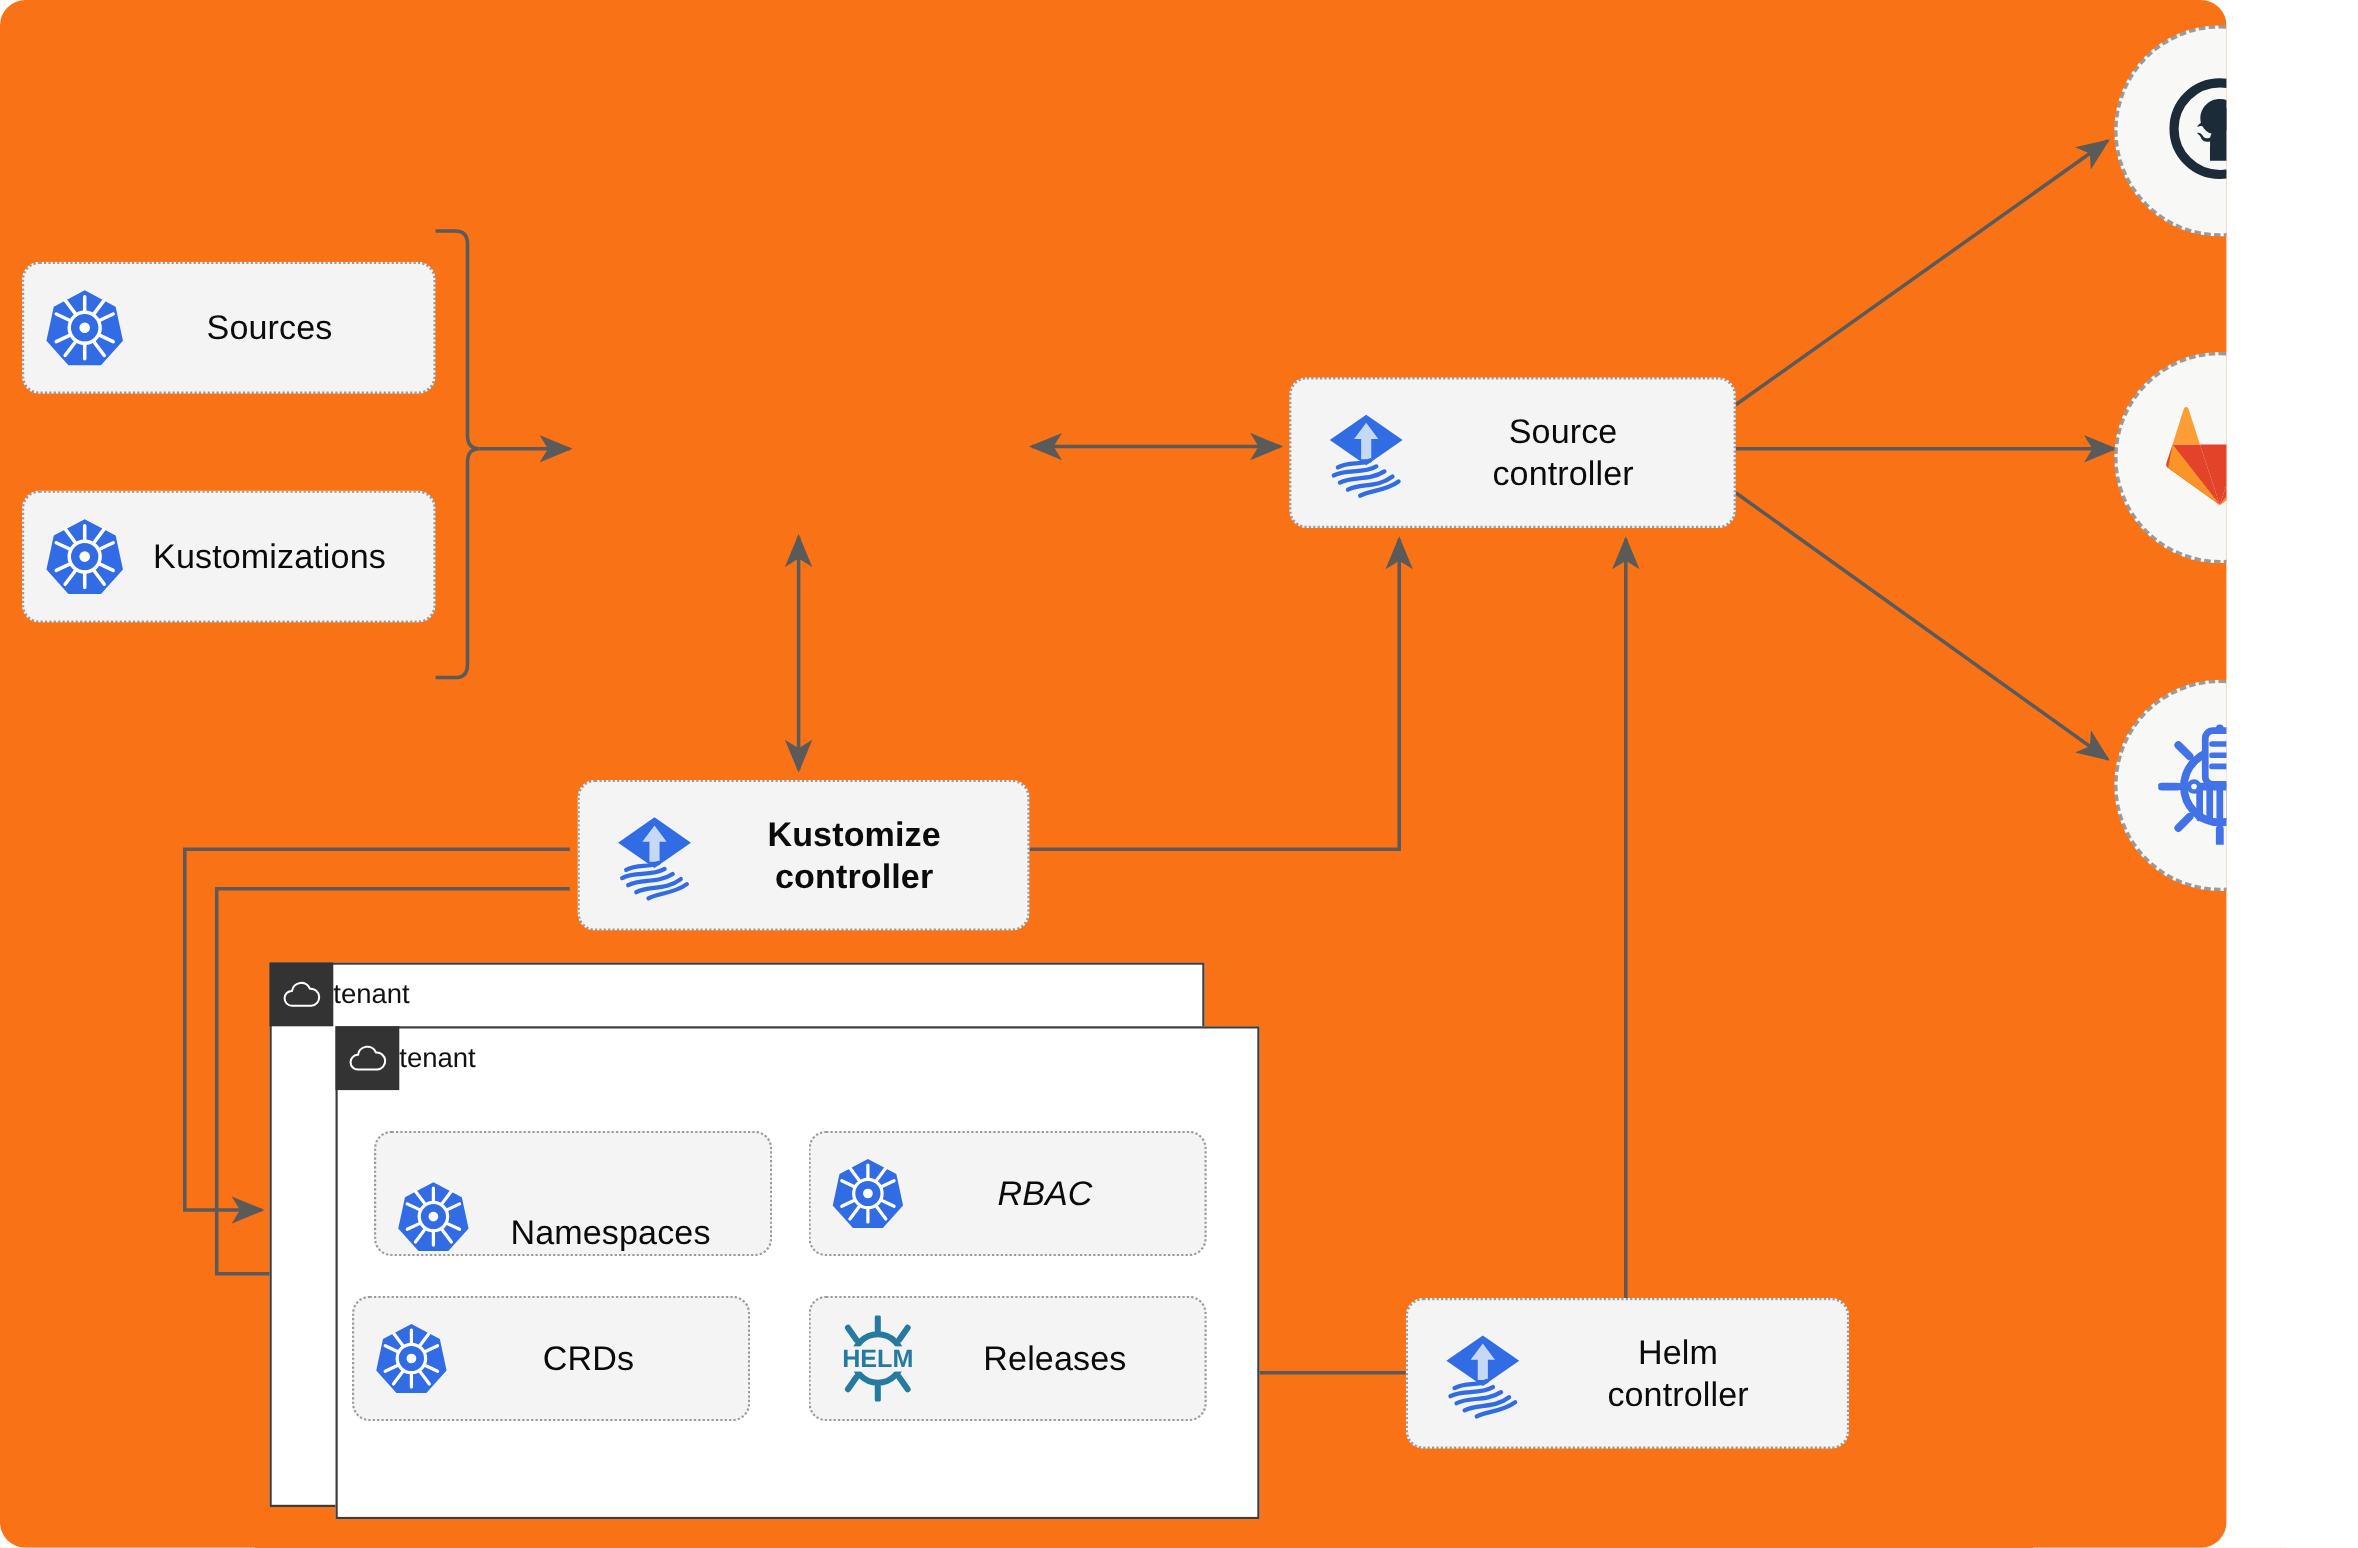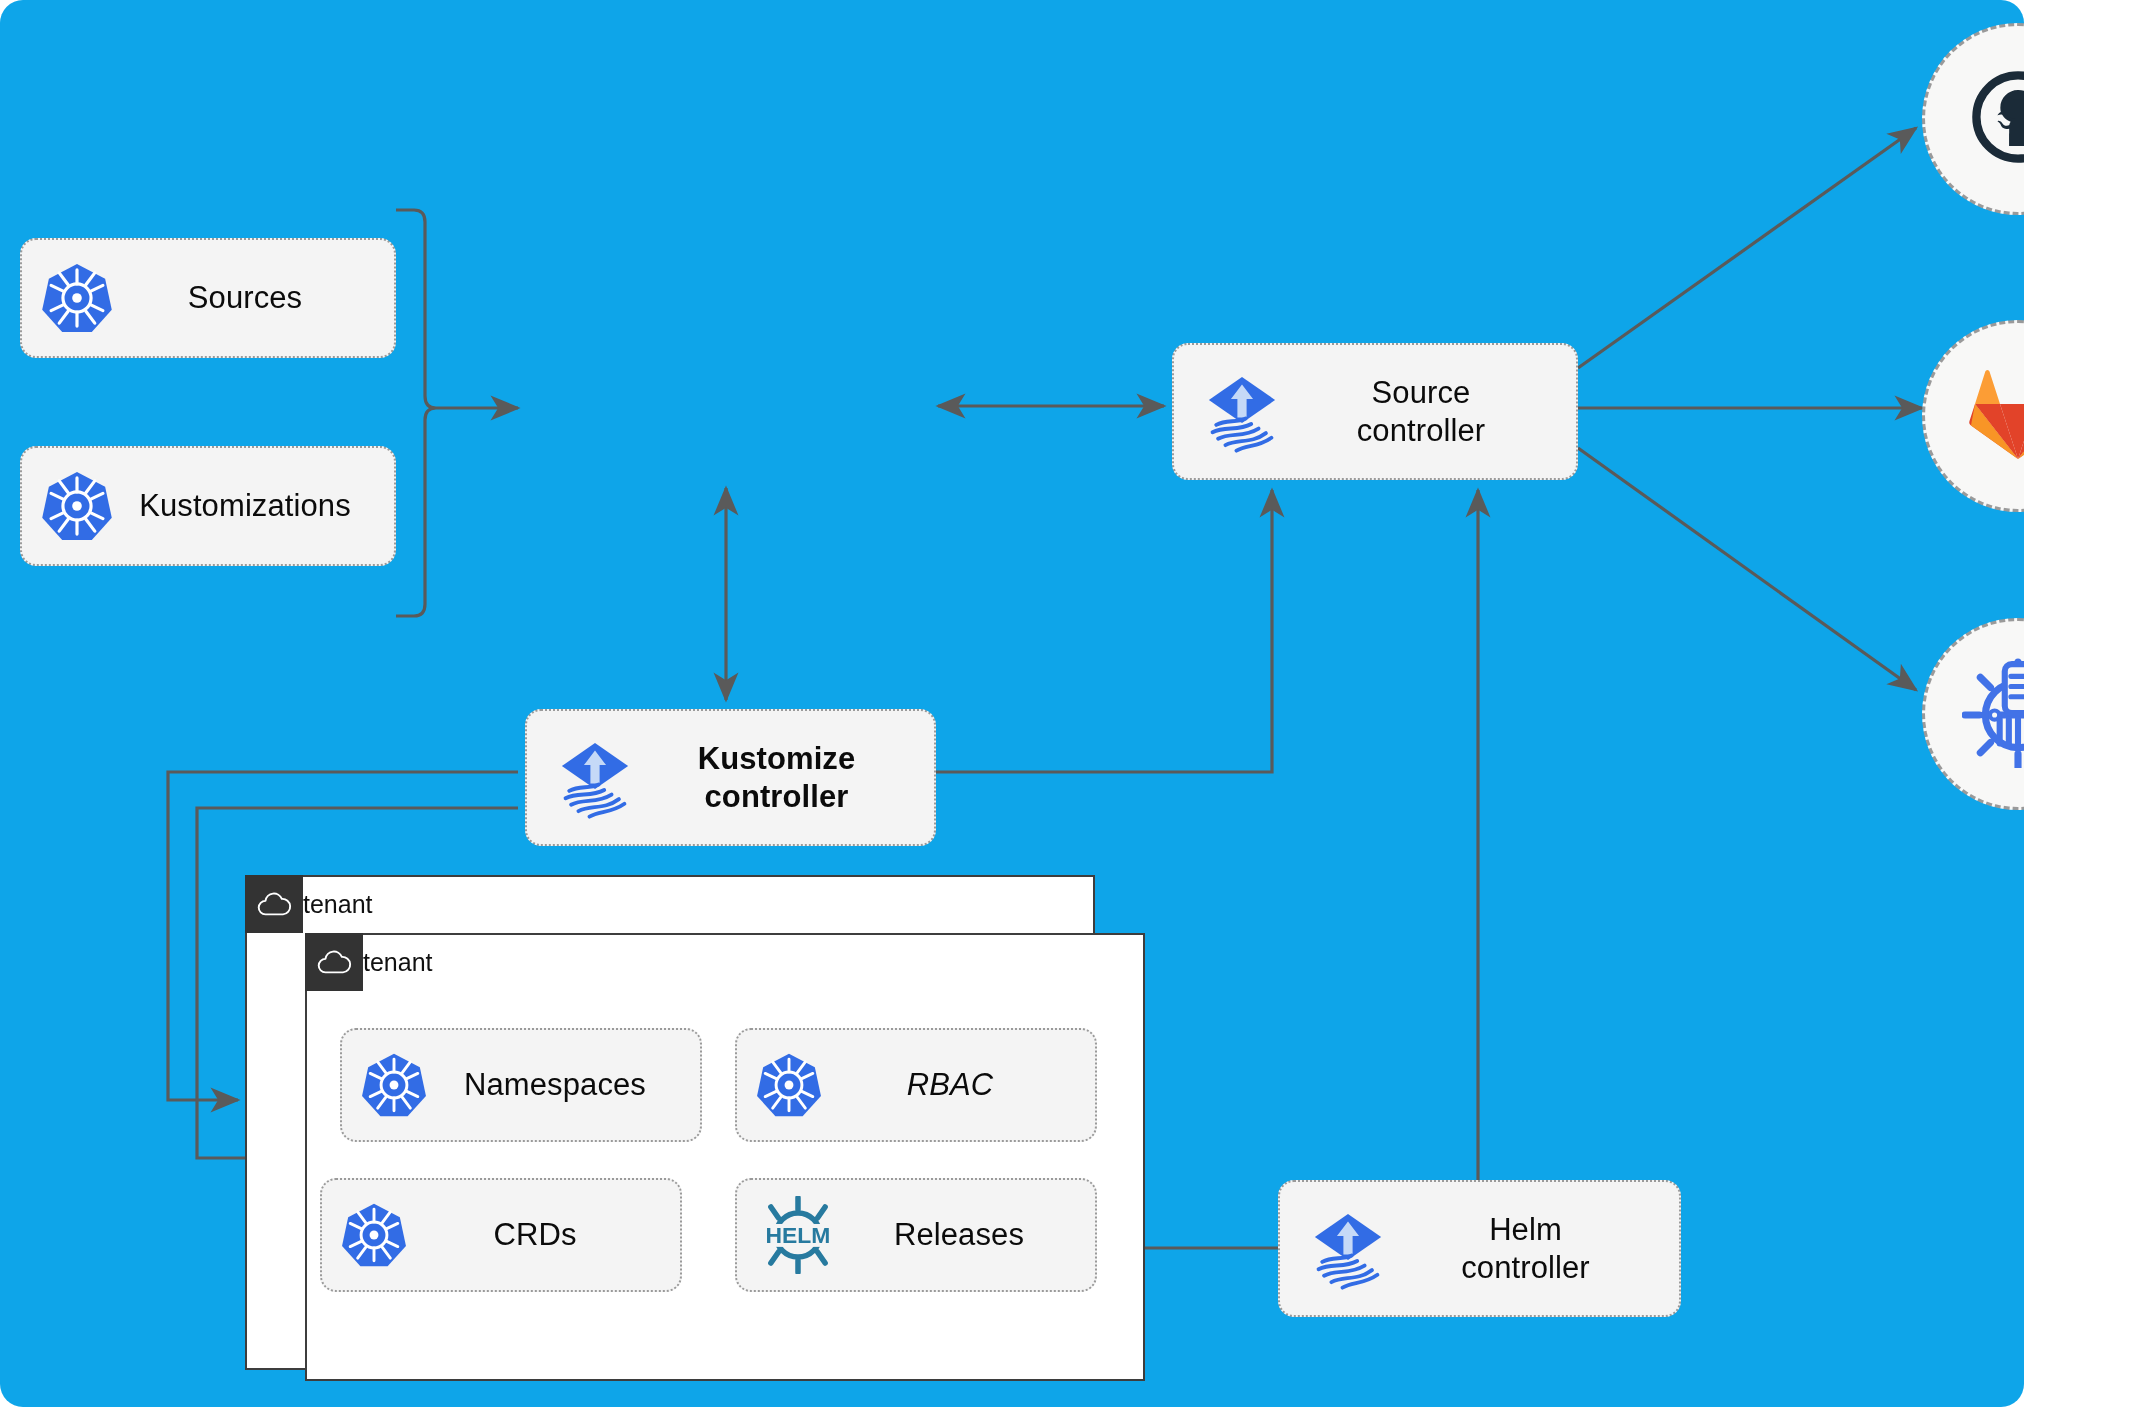--- a/index.html
+++ b/index.html
@@ -1,18 +1,18 @@
 <!DOCTYPE html>
 <html><head>
 <meta charset="utf-8">
 <title>Flux GitOps Architecture Diagram</title>
 <style>
   html,body{margin:0;padding:0;background:#ffffff;}
   body{font-family:"Liberation Sans","DejaVu Sans",sans-serif;}
-  #canvas{position:relative;width:2024px;height:1407px;background:#0ea5e9;overflow:hidden;border-radius:23px;}
+  #canvas{position:relative;width:2024px;height:1407px;background:#f97316;overflow:hidden;border-radius:23px;}
 
   
   .node{
     position:absolute;
     background:#f4f4f4;
     border:2.5px dotted #9a9a9a;
     border-radius:16px;
     display:flex;align-items:center;
     box-sizing:border-box;
     z-index:6;
@@ -262,21 +262,21 @@
     <div class="tenant-bar" style="width:842px;">
       <div class="tenant-chip">
         <svg width="36" height="26" viewBox="0 0 40 28">
           <path d="M10.5 25.5 a7.5 7.5 0 0 1 0-15 a9.5 9.5 0 0 1 18.2-2.2 a6.6 6.6 0 0 1 1.3 17.2 Z" fill="none" stroke="#ffffff" stroke-width="2.1" stroke-linejoin="round"></path>
         </svg>
       </div>
       <div class="tenant-name">tenant</div>
     </div>
   </div>
 
-  <div class="node" style="left:340px;top:1028px;width:362px;height:114px;padding:0 18px;z-index:7;">
+  <div class="node" style="left:340px;top:1028px;width:362px;height:114px;padding:0 18px;z-index:7;align-items:flex-end;">
     <span class="ico">
       <svg width="68" height="68" viewBox="0 0 100 100">
         <polygon points="50,4 88,24 97,66 70,96 30,96 3,66 12,24" fill="#326CE5"></polygon>
         <g fill="none" stroke="#ffffff" stroke-width="4.3" stroke-linecap="round">
           <circle cx="50" cy="50" r="19"></circle>
           <path d="M50 12 L50 31 M50 69 L50 88
                    M15 33 L32 41 M68 59 L85 67
                    M15 67 L32 59 M68 41 L85 33
                    M26 84 L38 68 M62 32 L74 16
                    M26 16 L38 32 M62 68 L74 84"></path>

